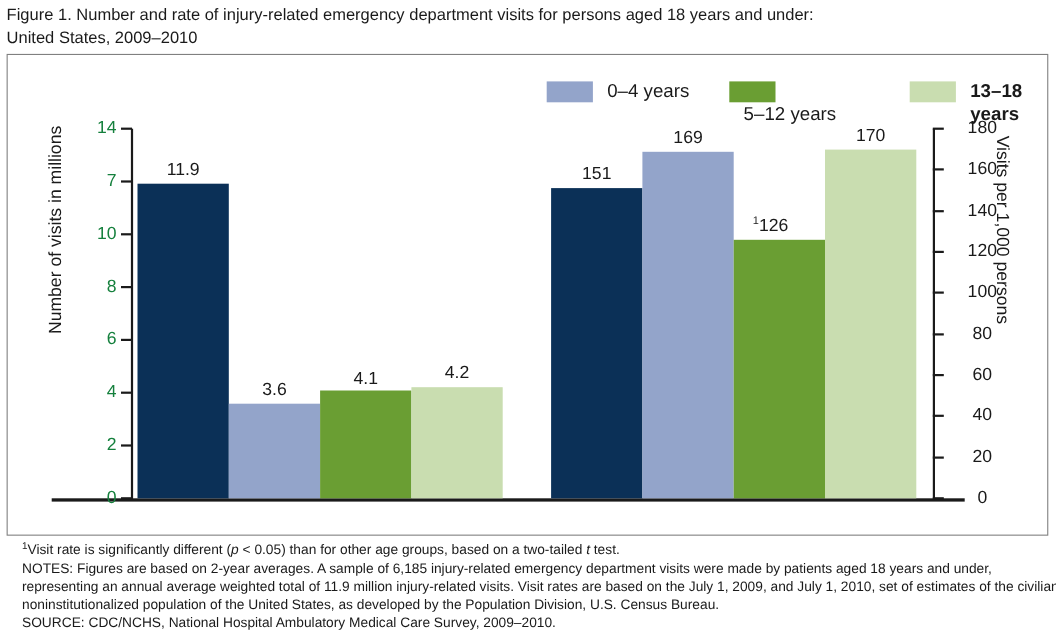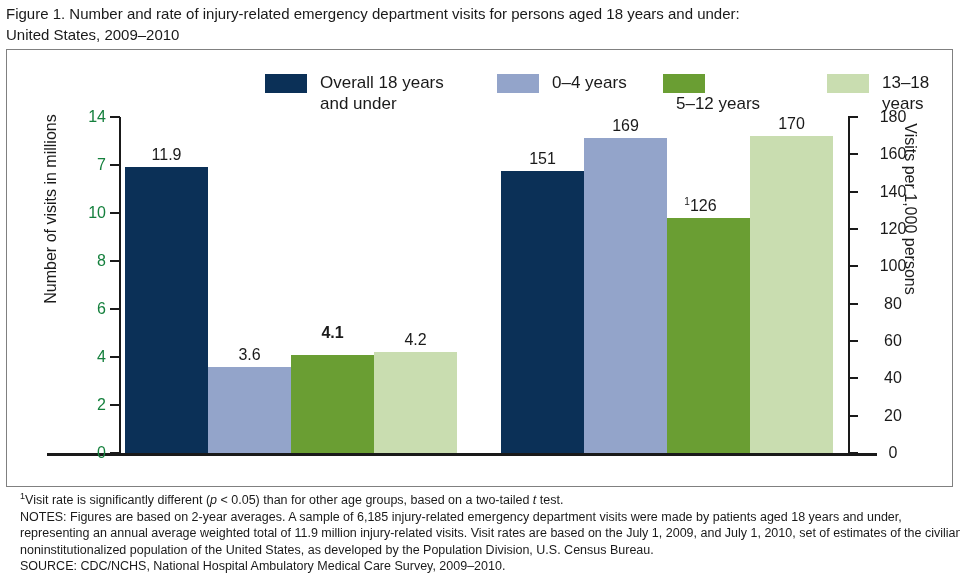--- a/index.html
+++ b/index.html
@@ -57,21 +57,21 @@
   .legend-label {
     margin-left: 13px;
     font-size: 17px;
     line-height: 21px;
     color: #1a1a1a;
     white-space: pre-line;
   }
   #legend-item-0 { left: 0px; }
   #legend-item-1 { left: 232px; text-align: right; }
   #legend-item-2 { left: 398px; flex-direction: column; }
-  #legend-item-3 { left: 562px; }
+  #legend-item-3 { left: 562px; font-weight: bold; }
 
   
   
   #plot {
     position: absolute;
     left: 112px;   
     top: 67px;     
     width: 730px;
     height: 336px; 
   }
@@ -193,25 +193,20 @@
 <body>
 
 <div id="page">
 
   <div id="figure-title">Figure 1. Number and rate of injury-related emergency department visits for persons aged 18 years and under:
 United States, 2009–2010</div>
 
   <div id="chart-frame">
 
     <div id="legend">
-        <div class="legend-item" id="legend-item-0">
-          <div class="legend-swatch" style="background: rgb(11, 48, 87);"></div>
-          <div class="legend-label">Overall 18 years
-and under</div>
-        </div>
         <div class="legend-item" id="legend-item-1">
           <div class="legend-swatch" style="background: rgb(147, 164, 202);"></div>
           <div class="legend-label">0–4 years</div>
         </div>
         <div class="legend-item" id="legend-item-2">
           <div class="legend-swatch" style="background: rgb(106, 158, 51);"></div>
           <div class="legend-label">5–12 years</div>
         </div>
         <div class="legend-item" id="legend-item-3">
           <div class="legend-swatch" style="background: rgb(201, 221, 176);"></div>
@@ -270,21 +265,21 @@
 
     <div id="ylabel-left">Number of visits in millions</div>
     <div id="ylabel-right">Visits per 1,000 persons</div>
 
     <div id="plot">
         <div class="bar" style="left: 6px; width: 83px; height: 285.6px; background: rgb(11, 48, 87);"></div>
         <div class="bar-value" style="left: 6px; width: 83px; top: 29.4px;">11.9</div>
         <div class="bar" style="left: 89px; width: 83px; height: 86.4px; background: rgb(147, 164, 202);"></div>
         <div class="bar-value" style="left: 89px; width: 83px; top: 228.6px;">3.6</div>
         <div class="bar" style="left: 172px; width: 83px; height: 98.4px; background: rgb(106, 158, 51);"></div>
-        <div class="bar-value" style="left: 172px; width: 83px; top: 207px; font-weight: bold;">4.1</div>
+        <div class="bar-value" style="left: 172px; width: 83px; top: 219px;">4.1</div>
         <div class="bar" style="left: 255px; width: 83px; height: 100.8px; background: rgb(201, 221, 176);"></div>
         <div class="bar-value" style="left: 255px; width: 83px; top: 214.2px;">4.2</div>
         <div class="bar" style="left: 382px; width: 83px; height: 281.867px; background: rgb(11, 48, 87);"></div>
         <div class="bar-value" style="left: 382px; width: 83px; top: 33.1333px;">151</div>
         <div class="bar" style="left: 465px; width: 83px; height: 315.467px; background: rgb(147, 164, 202);"></div>
         <div class="bar-value" style="left: 465px; width: 83px; top: -0.466667px;">169</div>
         <div class="bar" style="left: 548px; width: 83px; height: 235.2px; background: rgb(106, 158, 51);"></div>
         <div class="bar-value" style="left: 548px; width: 67px; top: 79.8px;"><sup>1</sup>126</div>
         <div class="bar" style="left: 631px; width: 83px; height: 317.333px; background: rgb(201, 221, 176);"></div>
         <div class="bar-value" style="left: 631px; width: 83px; top: -2.33333px;">170</div>

